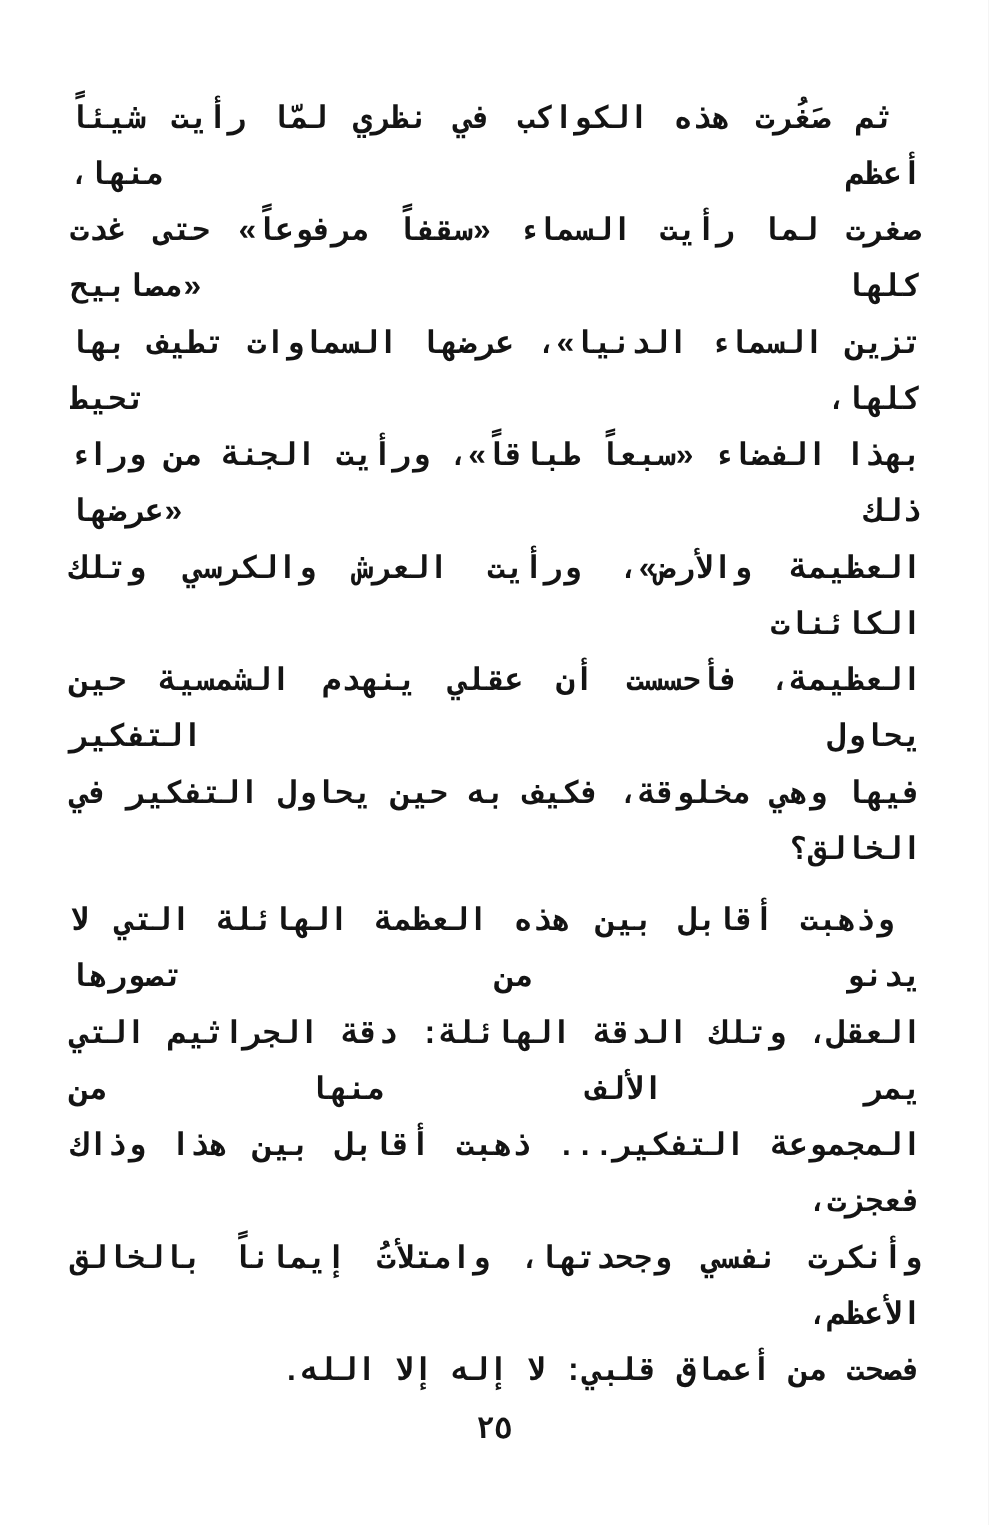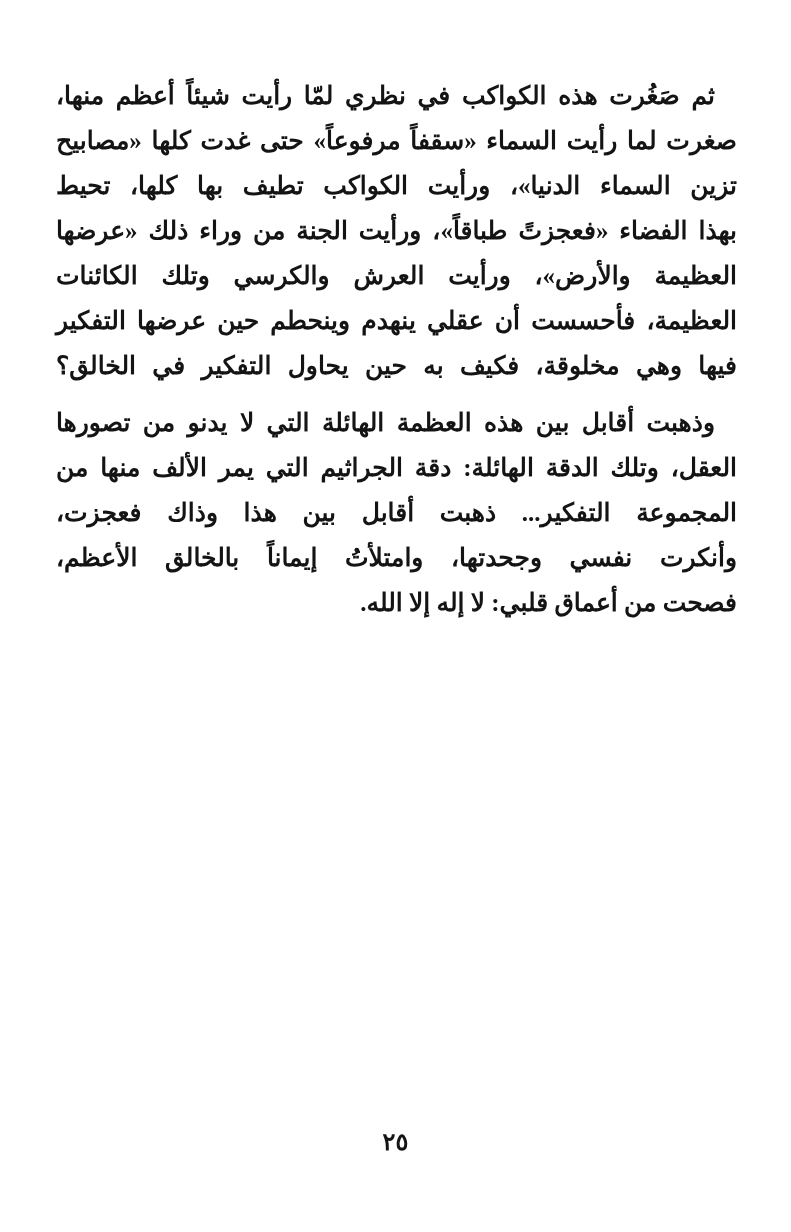--- a/index.html
+++ b/index.html
@@ -9,21 +9,21 @@
   }
   .page {
     position: relative;
     width: 791px;
     height: 1232px;
     margin: 0 auto;
     background: #ffffff;
     color: #141414;
     overflow: hidden;
     direction: rtl;
-    font-family: Liberation Serif, serif;
+    font-family: Liberation Mono, monospace;
   }
   .text-block {
     position: absolute;
     top: 73px;
     right: 54px;
     left: 56px;
   }
   .para {
     margin: 0;
     padding: 0;
@@ -64,24 +64,24 @@
 </style>
 </head>
 <body>
 
 <div class="page">
   <div class="text-block">
 
     <div class="para para-1">
       <div class="line indent">ثم صَغُرت هذه الكواكب في نظري لمّا رأيت شيئاً أعظم منها،</div>
       <div class="line">صغرت لما رأيت السماء «سقفاً مرفوعاً» حتى غدت كلها «مصابيح</div>
-      <div class="line">تزين السماء الدنيا»، ورأيت الكواكب تطيف بها كلها، تحيط</div>
-      <div class="line">بهذا الفضاء «فعجزتً طباقاً»، ورأيت الجنة من وراء ذلك «عرضها</div>
+      <div class="line">تزين السماء الدنيا»، عرضها السماوات تطيف بها كلها، تحيط</div>
+      <div class="line">بهذا الفضاء «سبعاً طباقاً»، ورأيت الجنة من وراء ذلك «عرضها</div>
       <div class="line">العظيمة والأرض»، ورأيت العرش والكرسي وتلك الكائنات</div>
-      <div class="line">العظيمة، فأحسست أن عقلي ينهدم وينحطم حين عرضها التفكير</div>
+      <div class="line">العظيمة، فأحسست أن عقلي ينهدم الشمسية حين يحاول التفكير</div>
       <div class="line">فيها وهي مخلوقة، فكيف به حين يحاول التفكير في الخالق؟</div>
     </div>
 
     <div class="para para-2">
       <div class="line indent">وذهبت أقابل بين هذه العظمة الهائلة التي لا يدنو من تصورها</div>
       <div class="line">العقل، وتلك الدقة الهائلة: دقة الجراثيم التي يمر الألف منها من</div>
       <div class="line">المجموعة التفكير... ذهبت أقابل بين هذا وذاك فعجزت،</div>
       <div class="line">وأنكرت نفسي وجحدتها، وامتلأتُ إيماناً بالخالق الأعظم،</div>
       <div class="line flush-right">فصحت من أعماق قلبي: لا إله إلا الله.</div>
     </div>

